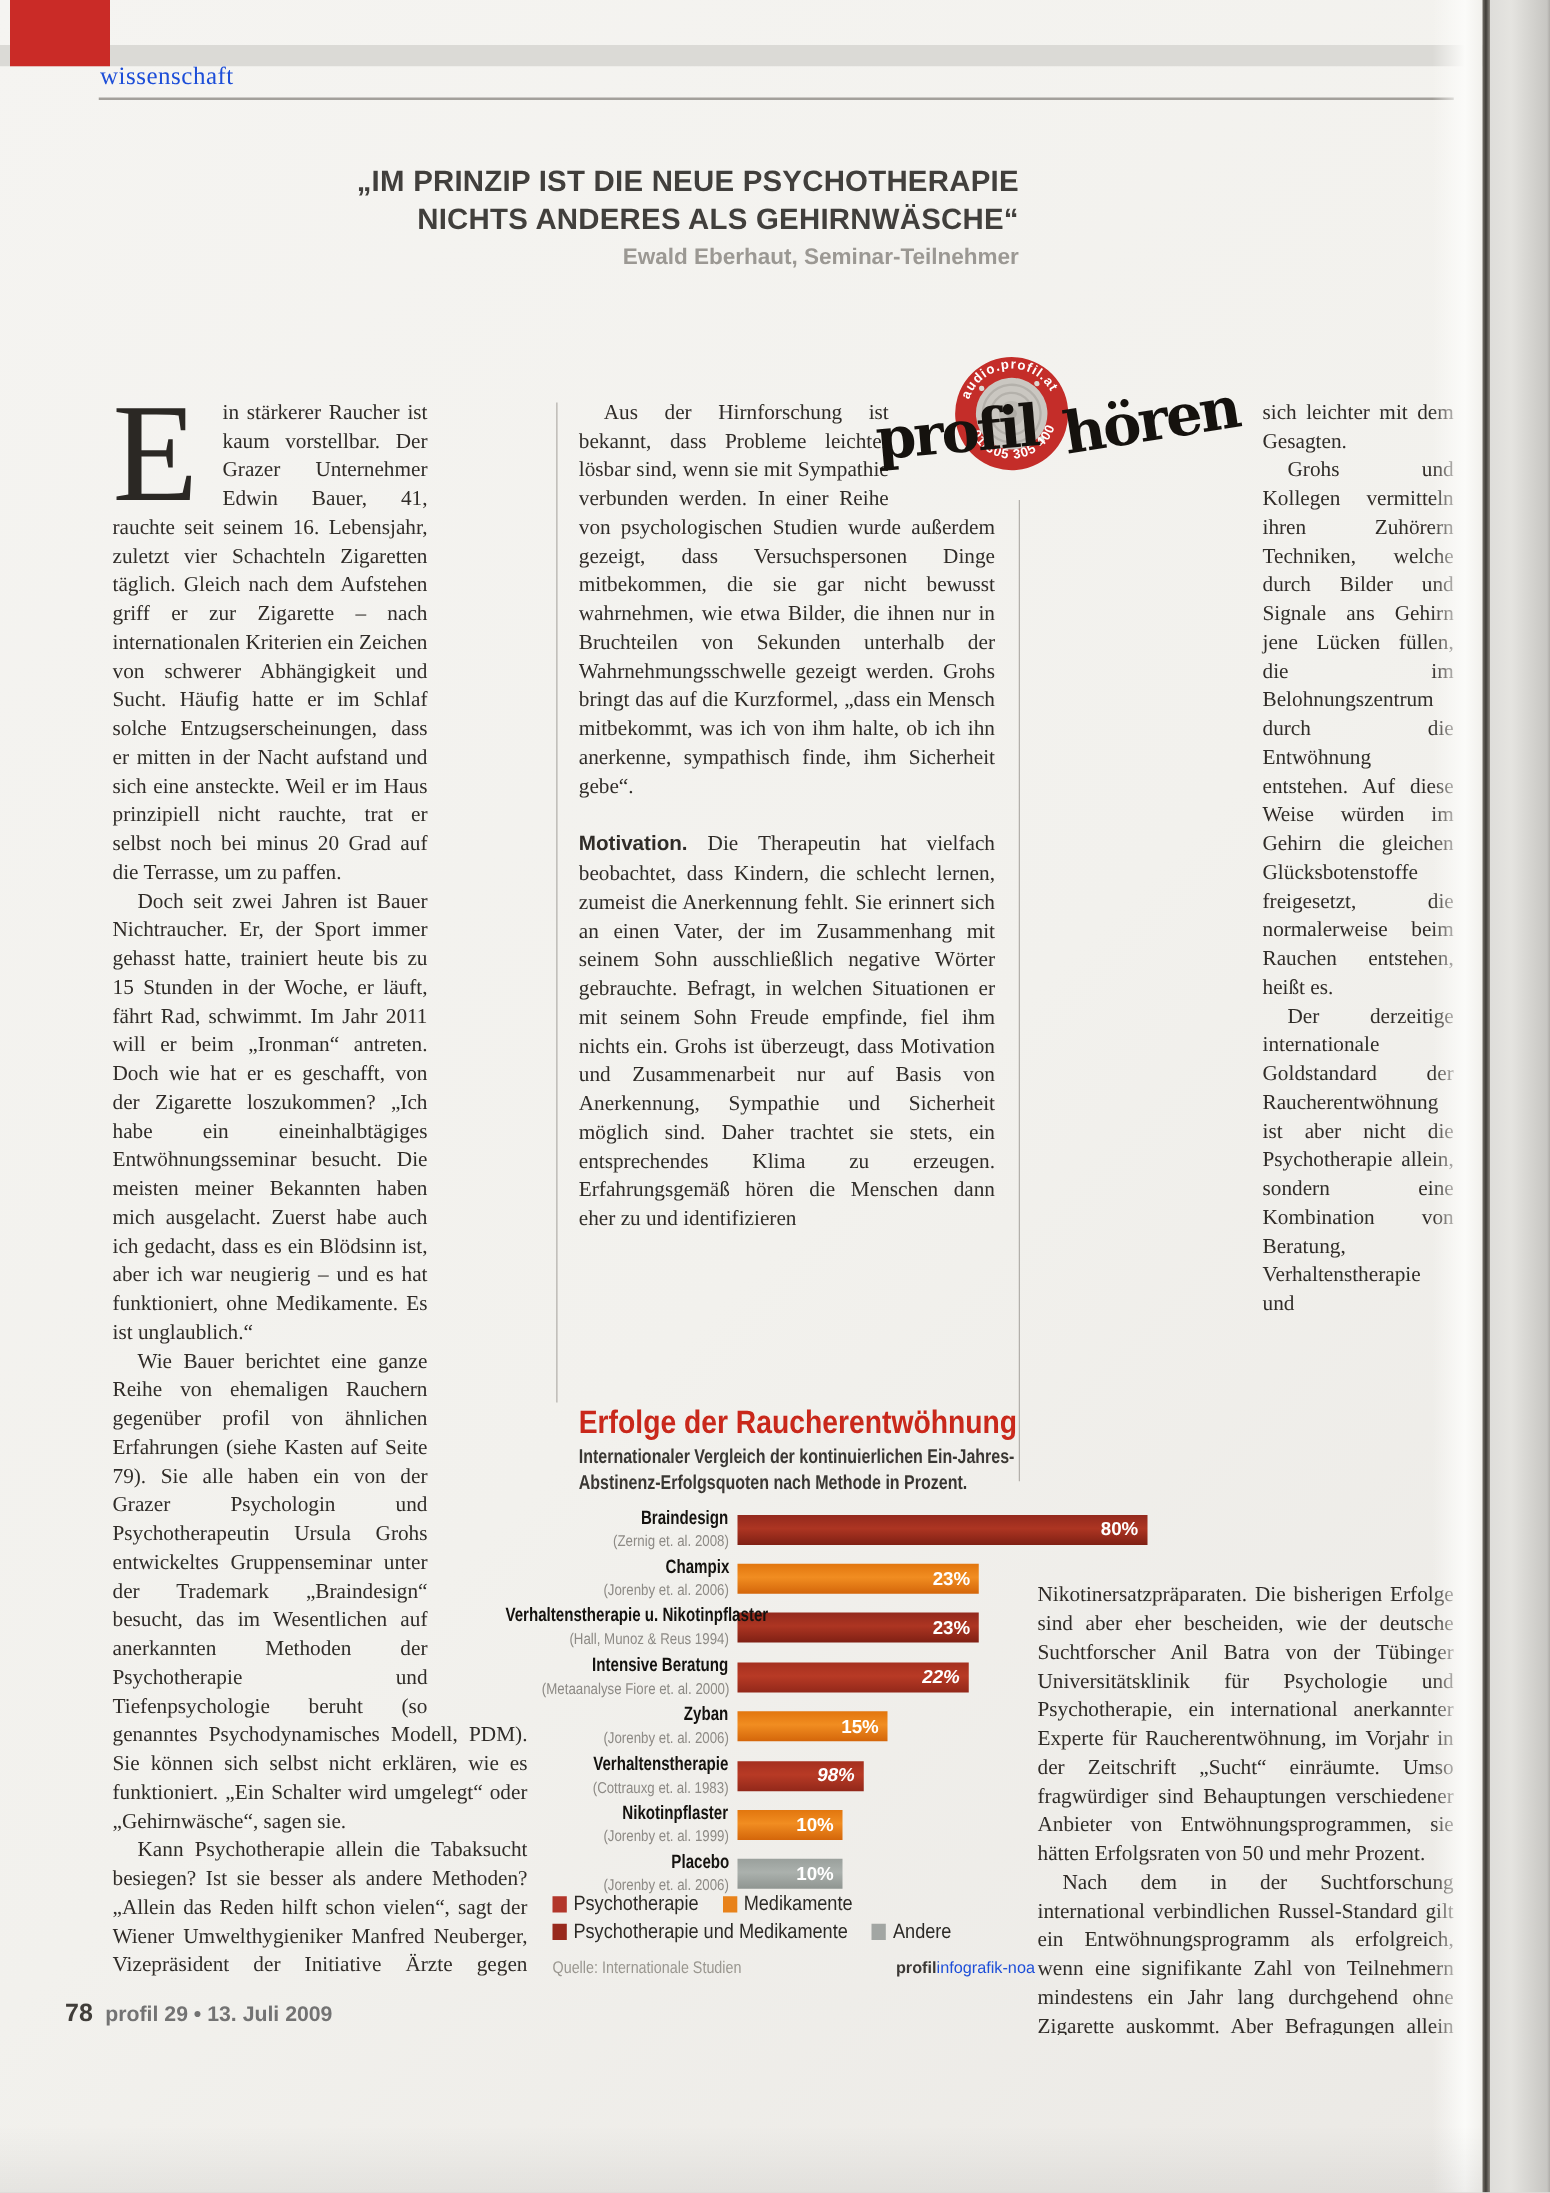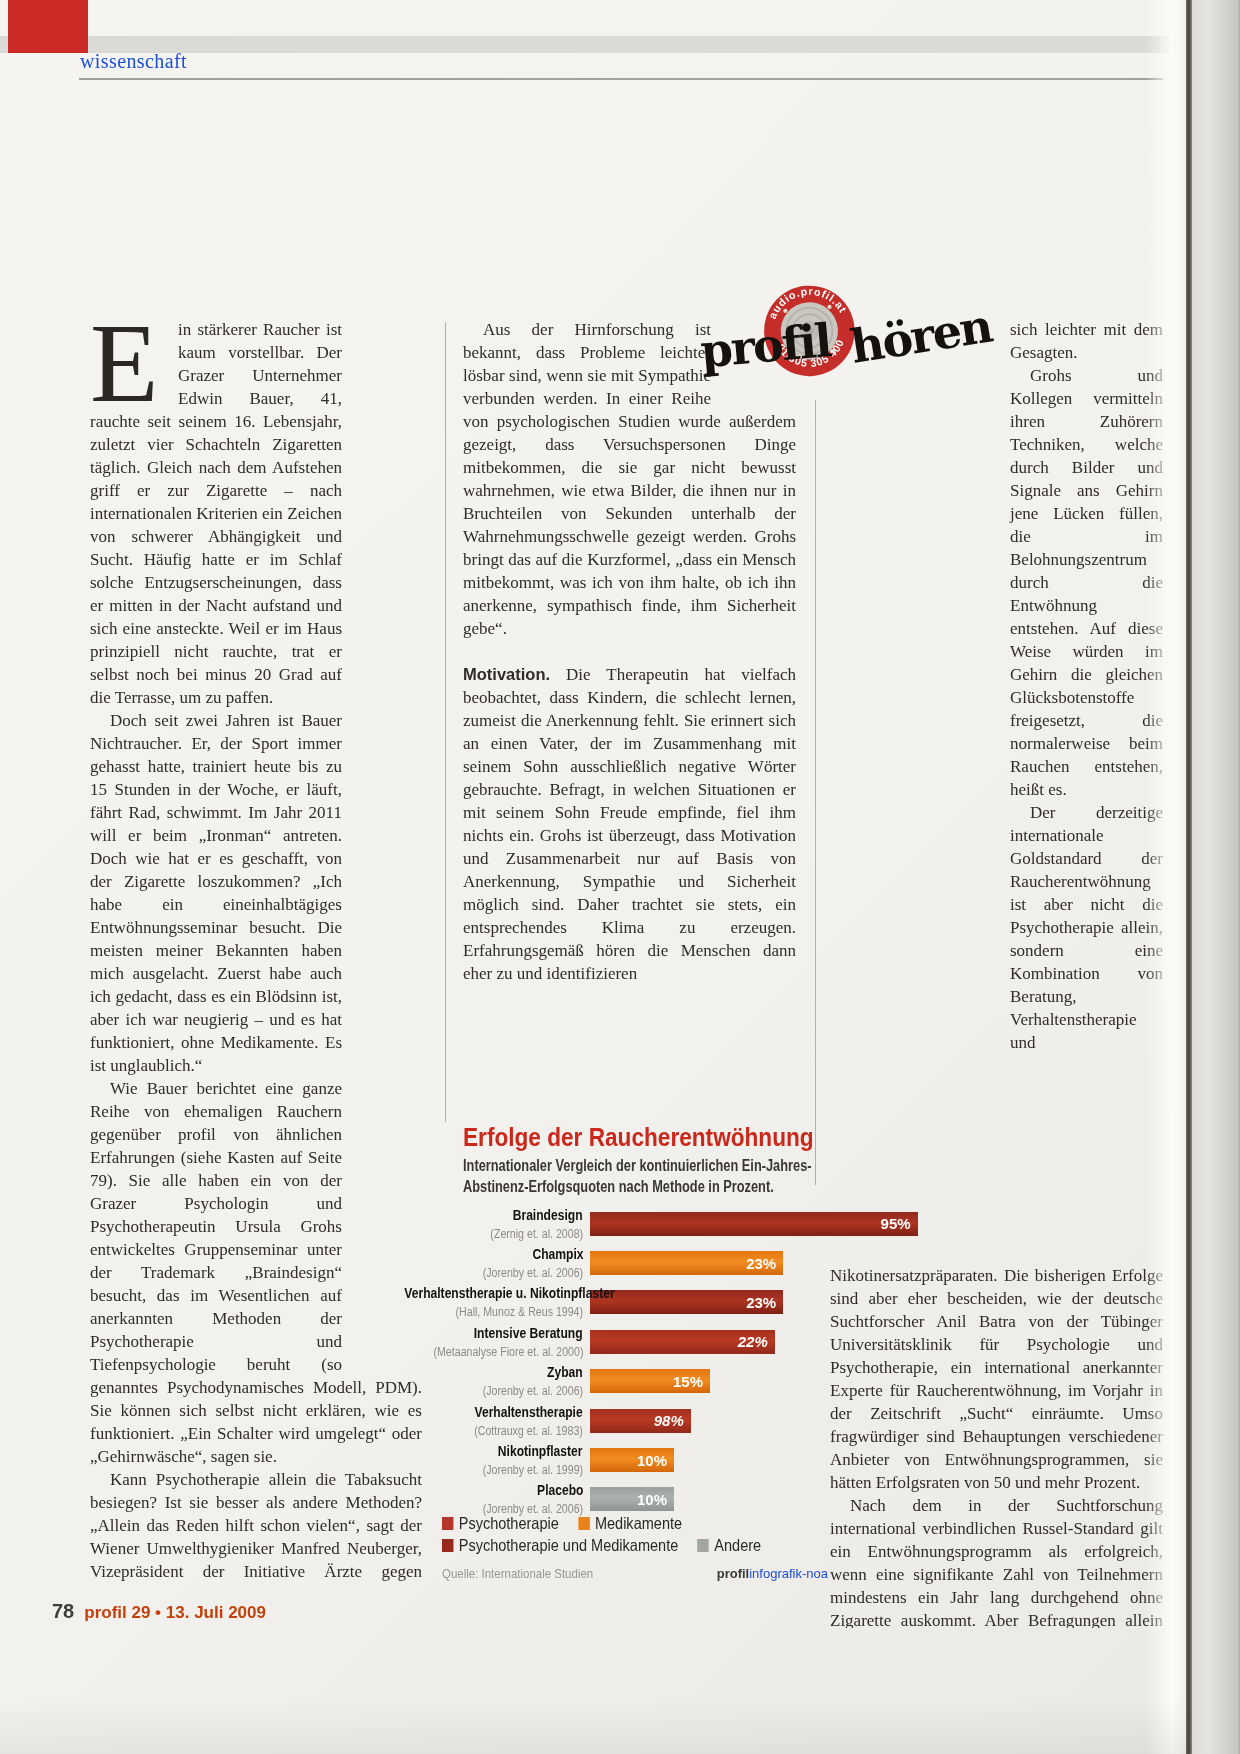--- a/index.html
+++ b/index.html
@@ -70,33 +70,38 @@
   .lg-item{display:flex;align-items:center;margin-right:22px;white-space:nowrap;}
   .lg-sq{width:13px;height:13px;margin-right:6px;}
   .chart-source{position:absolute;left:442px;top:1566px;font-size:13.5px;color:#99968f;
         transform:scaleX(.85);transform-origin:left;white-space:nowrap;}
   .chart-credit{position:absolute;left:560px;top:1566px;width:268px;text-align:right;font-size:13px;white-space:nowrap;}
   .credit-bold{font-weight:bold;color:#3b3835;}
   .credit-rest{color:#1d4ed8;}
 
   .footer{position:absolute;left:52px;top:1600px;display:flex;align-items:baseline;}
   .page-num{font-weight:bold;font-size:20px;color:#413e3a;}
-  .issue{font-weight:bold;font-size:17px;color:#c2410c;margin-left:10px;}
+  .issue{font-weight:bold;font-size:17px;color:#737373;margin-left:10px;}
 </style>
 </head>
 <body>
 
 <div id="scan">
   <div class="page"></div>
   <div class="top-band"></div>
   <div class="corner-red"></div>
 
   <div class="section-label">wissenschaft</div>
   <div class="header-rule"></div>
 
+  <div class="headline">
+    <div class="hl">„IM PRINZIP IST DIE NEUE PSYCHOTHERAPIE</div>
+    <div class="hl">NICHTS ANDERES ALS GEHIRNWÄSCHE“</div>
+    <div class="attr">Ewald Eberhaut, Seminar-Teilnehmer</div>
+  </div>
 
   <div class="divider" id="div1"></div>
   <div class="divider" id="div2"></div>
 
   <div class="col" id="col1">
       <span class="sp1"></span>
       <p><span class="dropcap">E</span>in stärkerer Raucher ist kaum vorstellbar. Der Grazer Unternehmer Edwin Bauer, 41, rauchte seit seinem 16. Lebensjahr, zuletzt vier Schachteln Zigaretten täglich. Gleich nach dem Aufstehen griff er zur Zigarette – nach internationalen Kriterien ein Zeichen von schwerer Abhängigkeit und Sucht. Häufig hatte er im Schlaf solche Entzugserscheinungen, dass er mitten in der Nacht aufstand und sich eine ansteckte. Weil er im Haus prinzipiell nicht rauchte, trat er selbst noch bei minus 20 Grad auf die Terrasse, um zu paffen.</p>
       <p class="ind">Doch seit zwei Jahren ist Bauer Nichtraucher. Er, der Sport immer gehasst hatte, trainiert heute bis zu 15 Stunden in der Woche, er läuft, fährt Rad, schwimmt. Im Jahr 2011 will er beim „Ironman“ antreten. Doch wie hat er es geschafft, von der Zigarette loszukommen? „Ich habe ein eineinhalbtägiges Entwöhnungsseminar besucht. Die meisten meiner Bekannten haben mich ausgelacht. Zuerst habe auch ich gedacht, dass es ein Blödsinn ist, aber ich war neugierig – und es hat funktioniert, ohne Medikamente. Es ist unglaublich.“</p>
       <p class="ind">Wie Bauer berichtet eine ganze Reihe von ehemaligen Rauchern gegenüber profil von ähnlichen Erfahrungen (siehe Kasten auf Seite 79). Sie alle haben ein von der Grazer Psychologin und Psychotherapeutin Ursula Grohs entwickeltes Gruppenseminar unter der Trademark „Braindesign“ besucht, das im Wesentlichen auf anerkannten Methoden der Psychotherapie und Tiefenpsychologie beruht (so genanntes Psychodynamisches Modell, PDM). Sie können sich selbst nicht erklären, wie es funktioniert. „Ein Schalter wird umgelegt“ oder „Gehirnwäsche“, sagen sie.</p>
       <p class="ind">Kann Psychotherapie allein die Tabaksucht besiegen? Ist sie besser als andere Methoden? „Allein das Reden hilft schon vielen“, sagt der Wiener Umwelthygieniker Manfred Neuberger, Vizepräsident der Initiative Ärzte gegen Raucherschäden, der selbst verhaltenstherapeutische Methoden in der Raucherentwöhnung anwendet und nur in hartnäckigen Fällen Medikamente verordnet. „Das Um und Auf ist Motivation. Ein Therapeut, der gut motivieren kann, schafft das.“</p>
@@ -143,21 +148,21 @@
   </div>
 
   <div class="chart-title">Erfolge der Raucherentwöhnung</div>
   <div class="chart-sub">Internationaler Vergleich der kontinuierlichen Ein-Jahres-Abstinenz-Erfolgsquoten nach Methode in Prozent.</div>
   <div id="chart-rows">
       <div class="chart-row">
         <div class="row-label">
           <div><span class="row-name">Braindesign</span></div>
           <div><span class="row-source">(Zernig et. al. 2008)</span></div>
         </div>
-        <div class="bar bar-combo" style="width: 327.6px;">95%</div>
+        <div class="bar bar-combo" style="width: 327.6px;">80%</div>
       </div>
       <div class="chart-row">
         <div class="row-label">
           <div><span class="row-name">Champix</span></div>
           <div><span class="row-source">(Jorenby et. al. 2006)</span></div>
         </div>
         <div class="bar bar-med" style="width: 193.2px;">23%</div>
       </div>
       <div class="chart-row">
         <div class="row-label">

